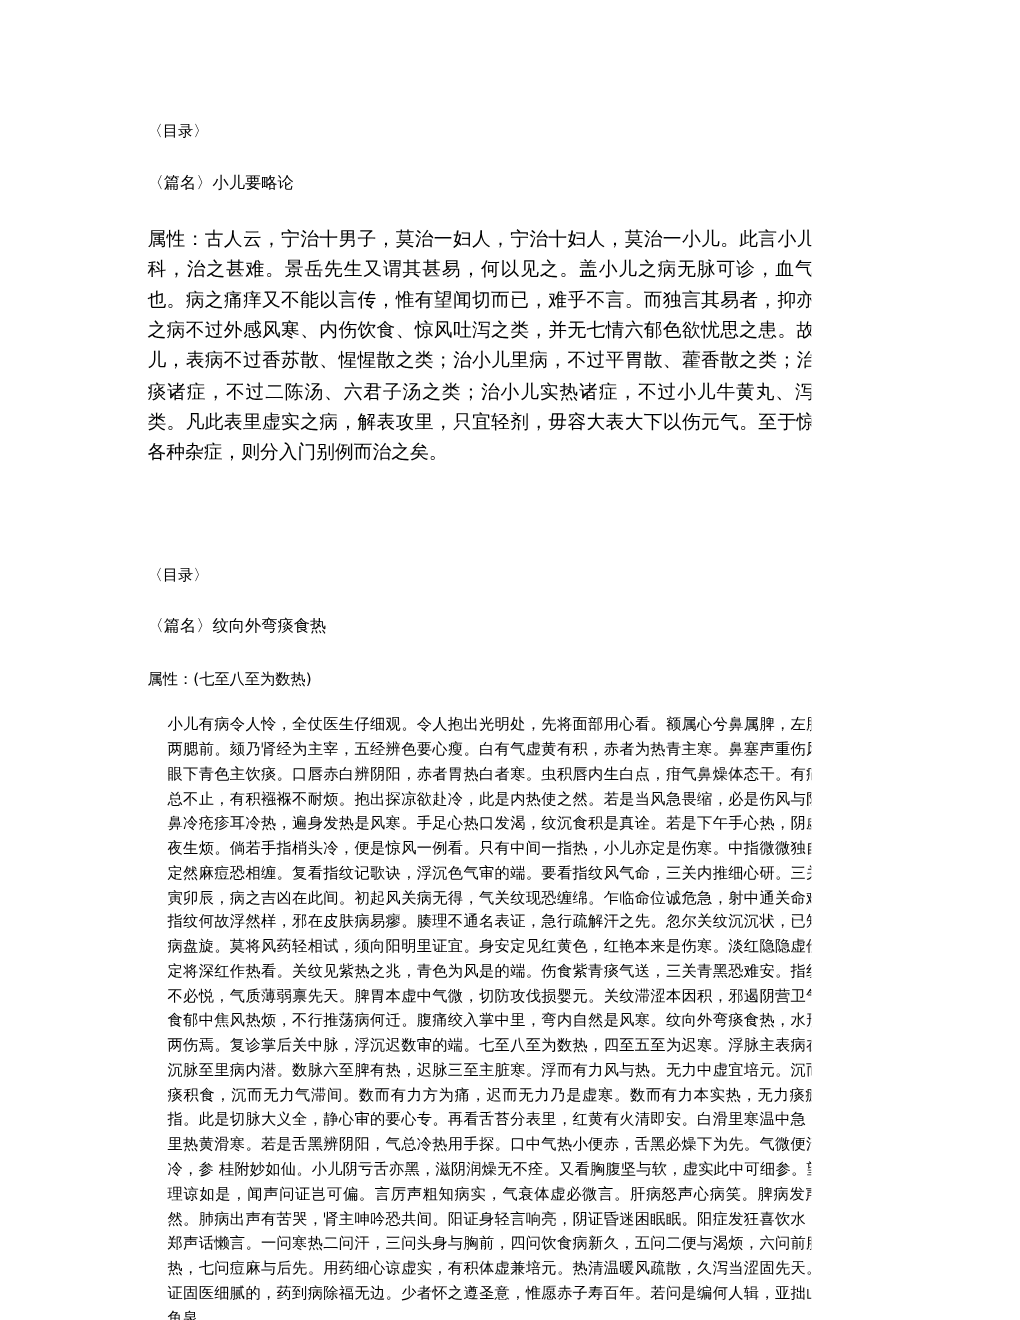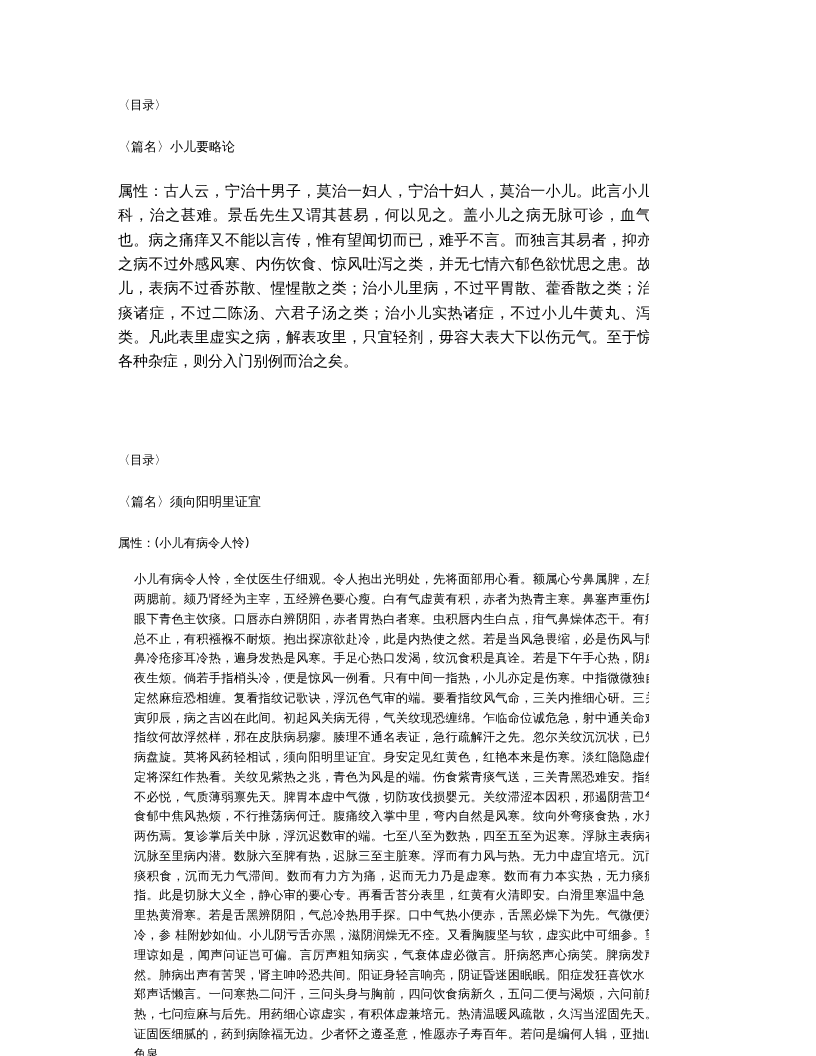--- a/index.html
+++ b/index.html
@@ -66,19 +66,19 @@
     <div class="section">
       <p class="line-catalog">〈目录〉</p>
       <p class="line-title">〈篇名〉小儿要略论</p>
       <p class="attr-block">属性：古人云，宁治十男子，莫治一妇人，宁治十妇人，莫治一小儿。此言小儿号曰哑科，治之甚难。景岳先生又谓其甚易，何以见之。盖小儿之病无脉可诊，血气未充故也。病之痛痒又不能以言传，惟有望闻切而已，难乎不言。而独言其易者，抑亦以小儿之病不过外感风寒、内伤饮食、惊风吐泻之类，并无七情六郁色欲忧思之患。故予治小儿，表病不过香苏散、惺惺散之类；治小儿里病，不过平胃散、藿香散之类；治小儿虚痰诸症，不过二陈汤、六君子汤之类；治小儿实热诸症，不过小儿牛黄丸、泻青丸之类。凡此表里虚实之病，解表攻里，只宜轻剂，毋容大表大下以伤元气。至于惊风吐泻各种杂症，则分入门别例而治之矣。</p>
     </div>
 
     <div class="gap-between-sections"></div>
 
     <div class="section">
       <p class="line-catalog">〈目录〉</p>
-      <p class="line-title">〈篇名〉须向阳明里证宜</p>
-      <p class="attr-line">属性：(小儿有病令人怜)</p>
+      <p class="line-title">〈篇名〉纹向外弯痰食热</p>
+      <p class="attr-line">属性：(七至八至为数热)</p>
       <p class="song-body">小儿有病令人怜，全仗医生仔细观。令人抱出光明处，先将面部用心看。额属心兮鼻属脾，左肝右肺两腮前。颏乃肾经为主宰，五经辨色要心瘦。白有气虚黄有积，赤者为热青主寒。鼻塞声重伤风重，眼下青色主饮痰。口唇赤白辨阴阳，赤者胃热白者寒。虫积唇内生白点，疳气鼻燥体态干。有痛啼哭总不止，有积襁褓不耐烦。抱出探凉欲赴冷，此是内热使之然。若是当风急畏缩，必是伤风与阴寒。鼻冷疮疹耳冷热，遍身发热是风寒。手足心热口发渴，纹沉食积是真诠。若是下午手心热，阴虚盗汗夜生烦。倘若手指梢头冷，便是惊风一例看。只有中间一指热，小儿亦定是伤寒。中指微微独自冷，定然麻痘恐相缠。复看指纹记歌诀，浮沉色气审的端。要看指纹风气命，三关内推细心研。三关部位寅卯辰，病之吉凶在此间。初起风关病无得，气关纹现恐缠绵。乍临命位诚危急，射中通关命难全。指纹何故浮然样，邪在皮肤病易瘳。腠理不通名表证，急行疏解汗之先。忽尔关纹沉沉状，已知入里病盘旋。莫将风药轻相试，须向阳明里证宜。身安定见红黄色，红艳本来是伤寒。淡红隐隐虚伤寒，定将深红作热看。关纹见紫热之兆，青色为风是的端。伤食紫青痰气送，三关青黑恐难安。指纹淡淡不必悦，气质薄弱禀先天。脾胃本虚中气微，切防攻伐损婴元。关纹滞涩本因积，邪遏阴营卫气连。食郁中焦风热烦，不行推荡病何迁。腹痛绞入掌中里，弯内自然是风寒。纹向外弯痰食热，水形脚胃两伤焉。复诊掌后关中脉，浮沉迟数审的端。七至八至为数热，四至五至为迟寒。浮脉主表病在外，沉脉至里病内潜。数脉六至脾有热，迟脉三至主脏寒。浮而有力风与热。无力中虚宜培元。沉而有力痰积食，沉而无力气滞间。数而有力方为痛，迟而无力乃是虚寒。数而有力本实热，无力痰瘀恐煎指。此是切脉大义全，静心审的要心专。再看舌苔分表里，红黄有火清即安。白滑里寒温中急，白涩里热黄滑寒。若是舌黑辨阴阳，气总冷热用手探。口中气热小便赤，舌黑必燥下为先。气微便清手足冷，参 桂附妙如仙。小儿阴亏舌亦黑，滋阴润燥无不痊。又看胸腹坚与软，虚实此中可细参。望切之理谅如是，闻声问证岂可偏。言厉声粗知病实，气衰体虚必微言。肝病怒声心病笑。脾病发声如歌然。肺病出声有苦哭，肾主呻吟恐共间。阳证身轻言响亮，阴证昏迷困眠眠。阳症发狂喜饮水，阴证郑声话懒言。一问寒热二问汗，三问头身与胸前，四问饮食病新久，五问二便与渴烦，六问前服药寒热，七问痘麻与后先。用药细心谅虚实，有积体虚兼培元。热清温暖风疏散，久泻当涩固先天。如斯证固医细腻的，药到病除福无边。少者怀之遵圣意，惟愿赤子寿百年。若问是编何人辑，亚拙山人在鱼泉。</p>
     </div>
 
   </div>
 </div>
 
 </body></html>

